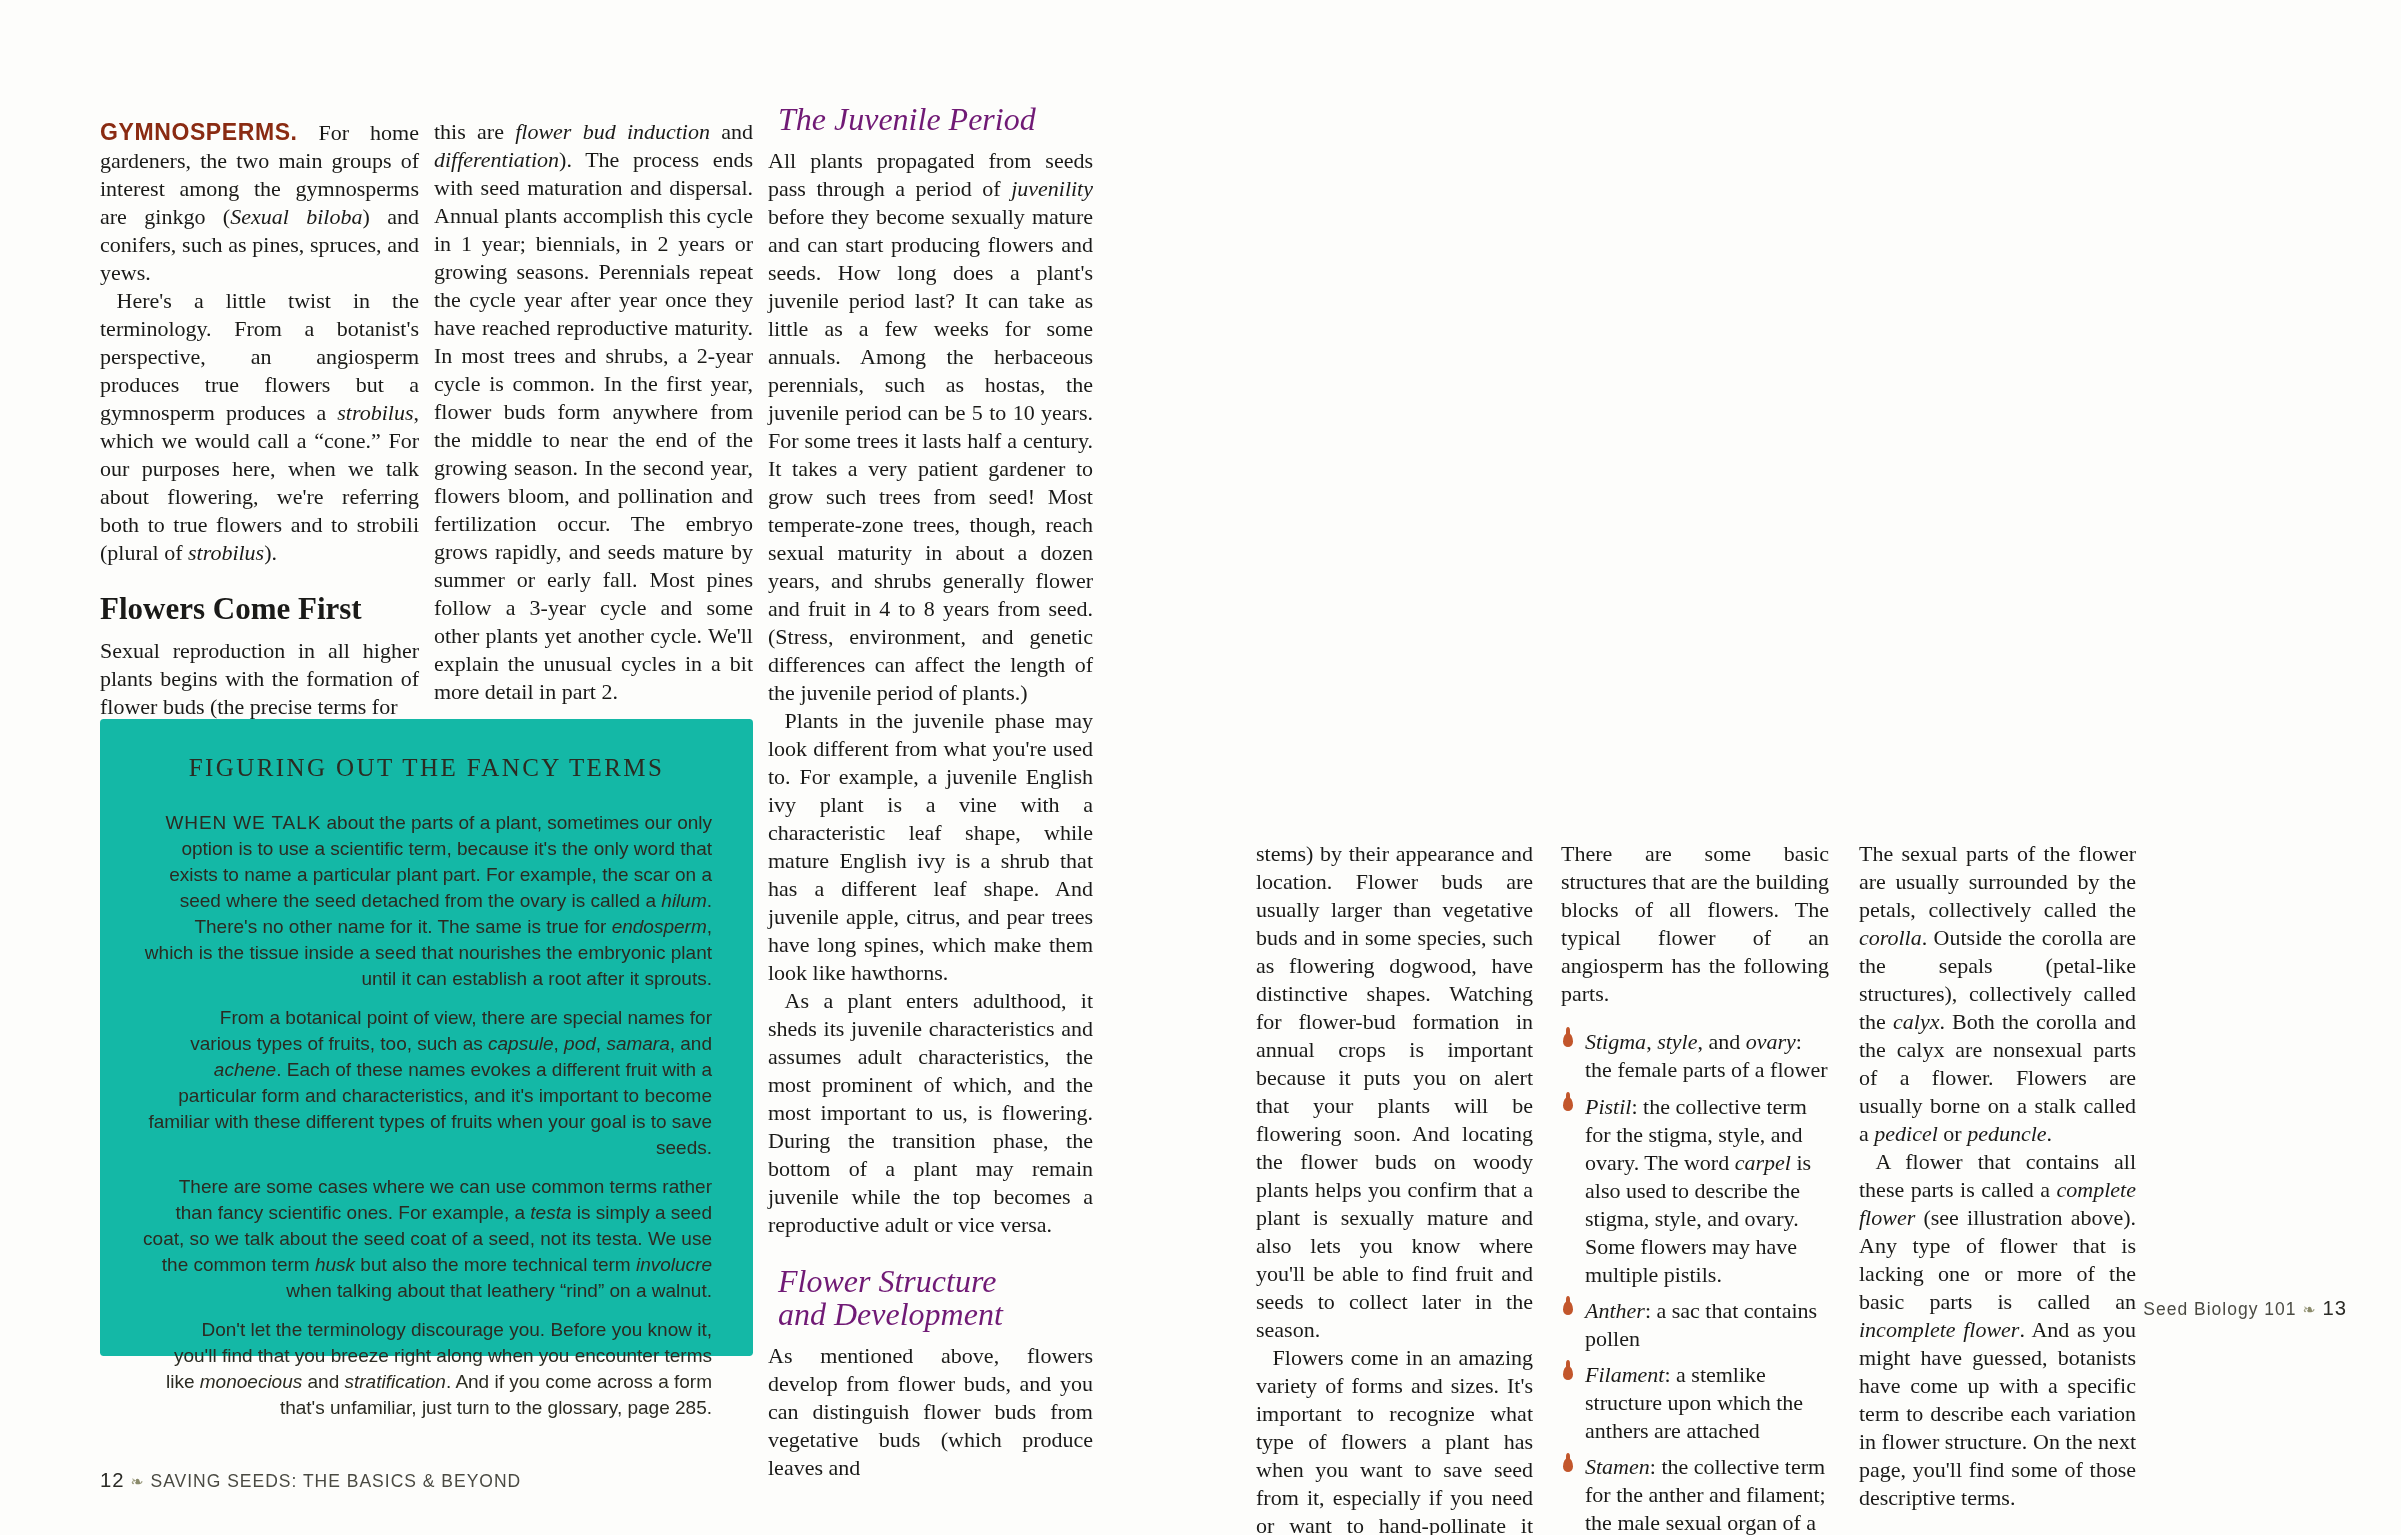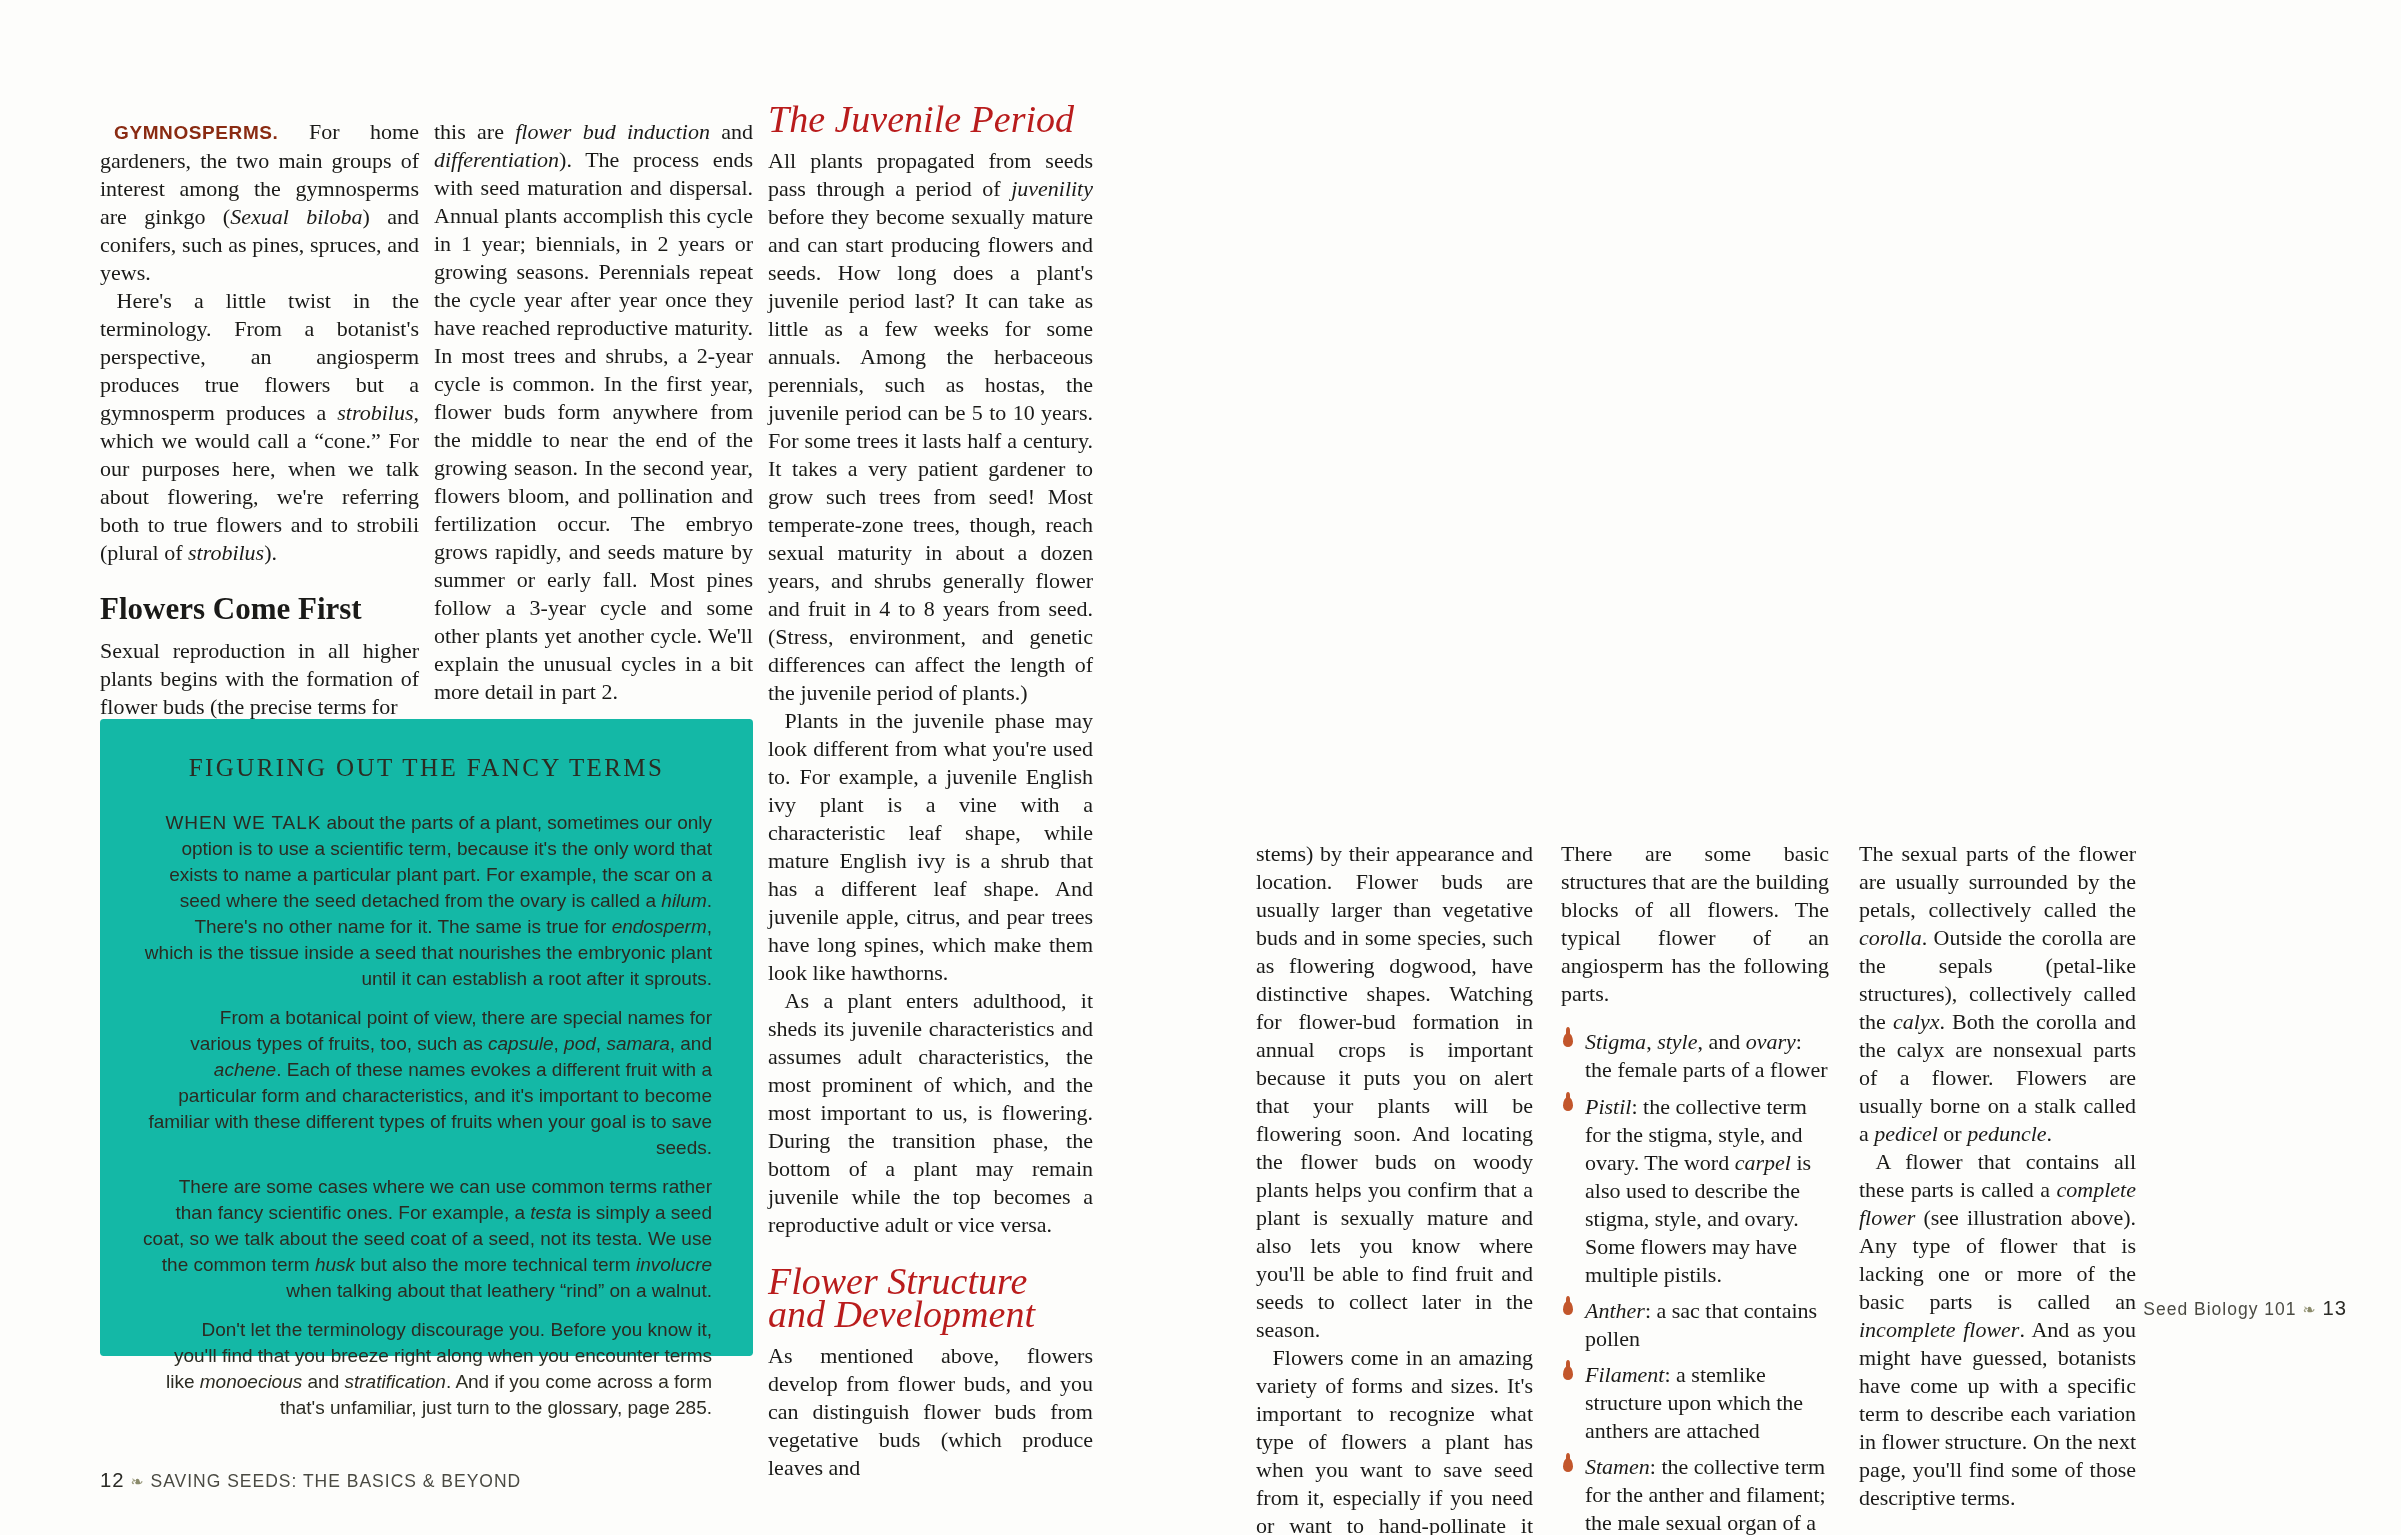--- a/index.html
+++ b/index.html
@@ -16,30 +16,30 @@
   .page-left{position:absolute;left:0;top:0;width:1201px;height:1536px;}
   .page-right{position:absolute;left:1201px;top:0;width:1201px;height:1364px;}
 
   .col{position:absolute;}
   .body-text{
     font-size:22px;line-height:28px;text-align:justify;
     -webkit-hyphens:auto;hyphens:auto;
   }
   .body-text p{margin:0;text-indent:0;}
   .body-text p + p{text-indent:16.6px;}
-  .lead-caps{color:#8a2b12;font-weight:bold;font-size:19px;letter-spacing:0.6px;font-family:"Liberation Sans",sans-serif;margin-left:14px;}
+  .lead-caps{color:#8a2b12;font-weight:bold;font-size:23px;letter-spacing:0.6px;font-family:"Liberation Sans",sans-serif;}
   em{font-style:italic;}
 
   h2.section{
     font-family:"Liberation Serif",serif;
     font-weight:bold;font-size:31px;line-height:35px;margin:24px 0 11px 0;
   }
   h2.red{
-    color:#b91c1c;font-style:italic;font-weight:normal;
-    font-size:38px;line-height:33px;margin:0 0 11px 0;
+    color:#701a75;font-style:italic;font-weight:normal;
+    font-size:32px;line-height:33px;margin:0 0 11px 10px;
   }
   h2.red.mt{margin-top:26px;}
 
   
   .sidebar-box{
     position:absolute;background:#14b8a6;border-radius:3.7px;
   }
   .sidebar-title{
     text-align:center;font-family:"Liberation Serif",serif;
     font-size:25px;letter-spacing:2.4px;color:#2b2b22;

